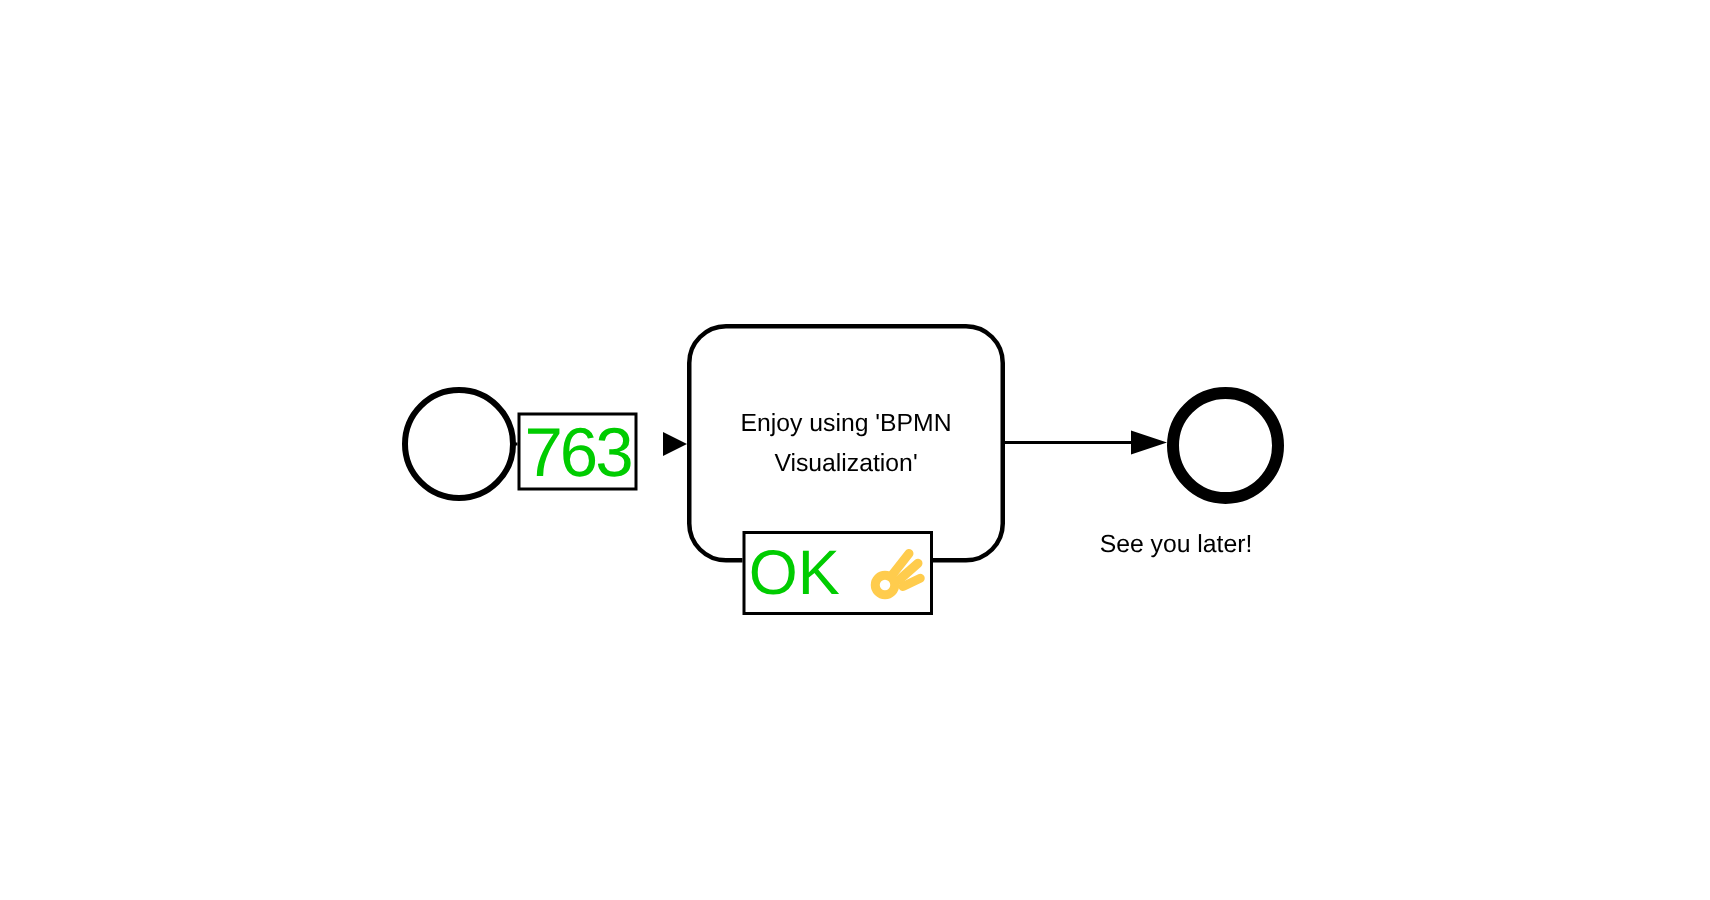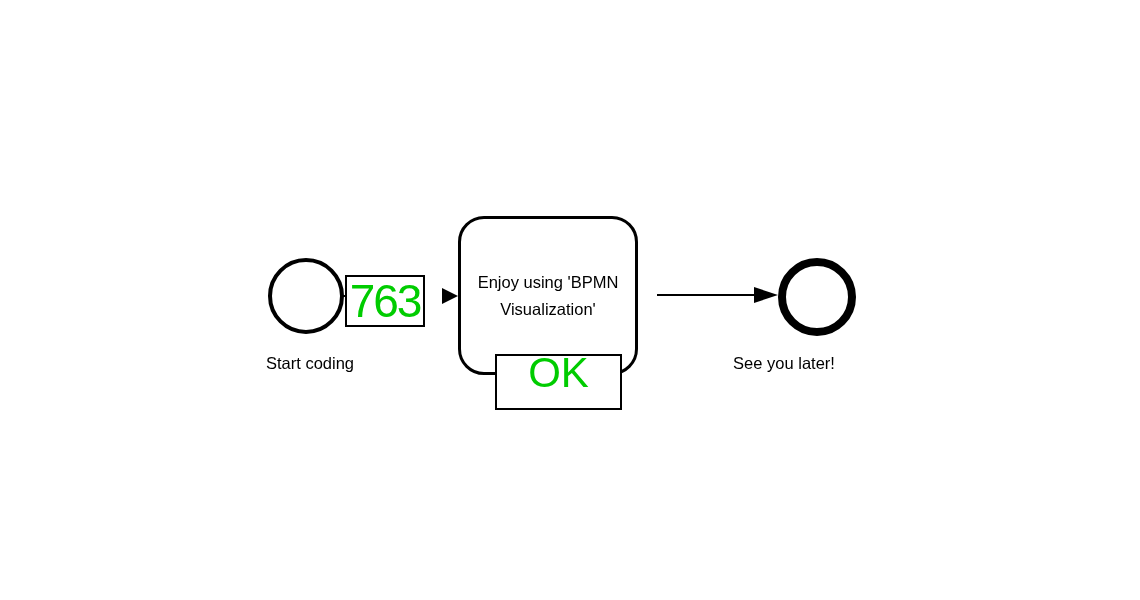--- a/index.html
+++ b/index.html
@@ -53,26 +53,25 @@
   .edge-overlay {
     left: 345px; top: 275px; width: 80px; height: 52px;
     font-size: 46px; letter-spacing: -2px;
     color: var(--green, #00CC00);
   }
   .task-overlay {
     left: 495px; top: 354px; width: 127px; height: 56px;
     gap: 18px;
     font-size: 42px;
     color: var(--green, #00CC00);
-    flex-direction: column;
   }
 
   
   .task {
-    left: 458px; top: 216px; width: 180px; height: 159px;
+    left: 458px; top: 216px; width: 212px; height: 159px;
     border: 3px solid var(--stroke, #000000);
     border-radius: 26px;
     background: var(--bg, #ffffff);
     display: flex;
     align-items: center;
     justify-content: center;
     z-index: 2;
   }
   .task-label {
     width: 182px;
@@ -94,21 +93,20 @@
   .end-label   { left: 704px; top: 351px; width: 160px; }
 
   .ok-hand { display: block; }
 </style>
 </head>
 <body>
 
 <div class="canvas">
 
   <div class="abs event-circle start-event"></div>
-  <div class="abs node-label start-label">Start coding</div>
 
   <div class="abs edge-line line-1"></div>
   <div class="abs arrowhead arrowhead-1"></div>
   <div class="abs overlay-box edge-overlay">
     <span>763</span>
   </div>
 
   <div class="abs task">
     <div class="task-label">Enjoy using 'BPMN Visualization'</div>
   </div>

